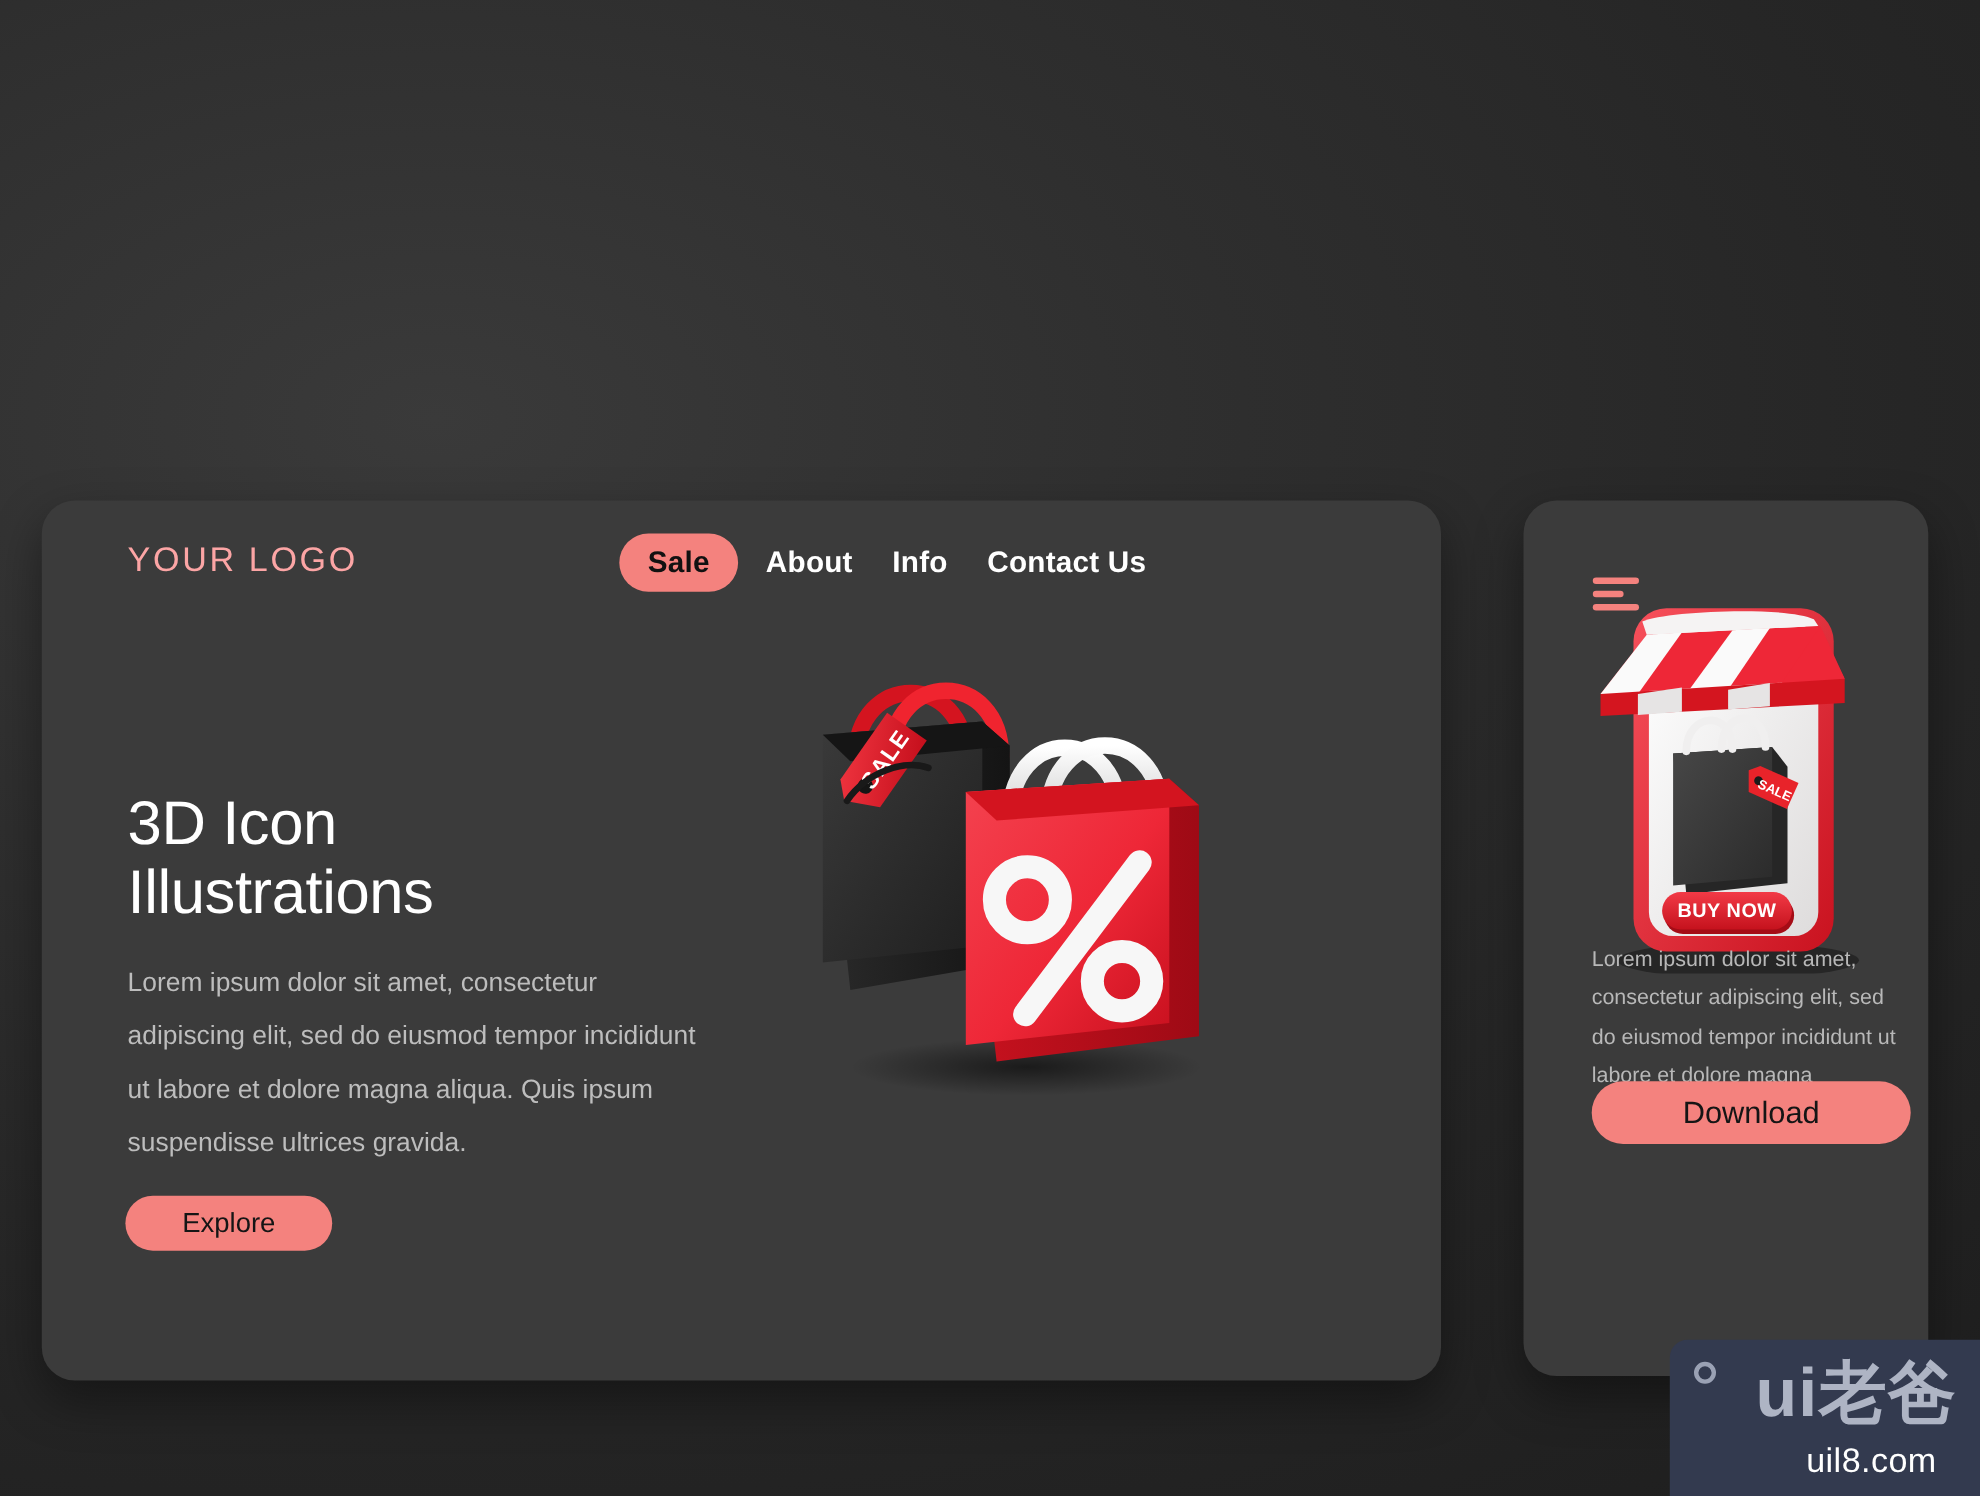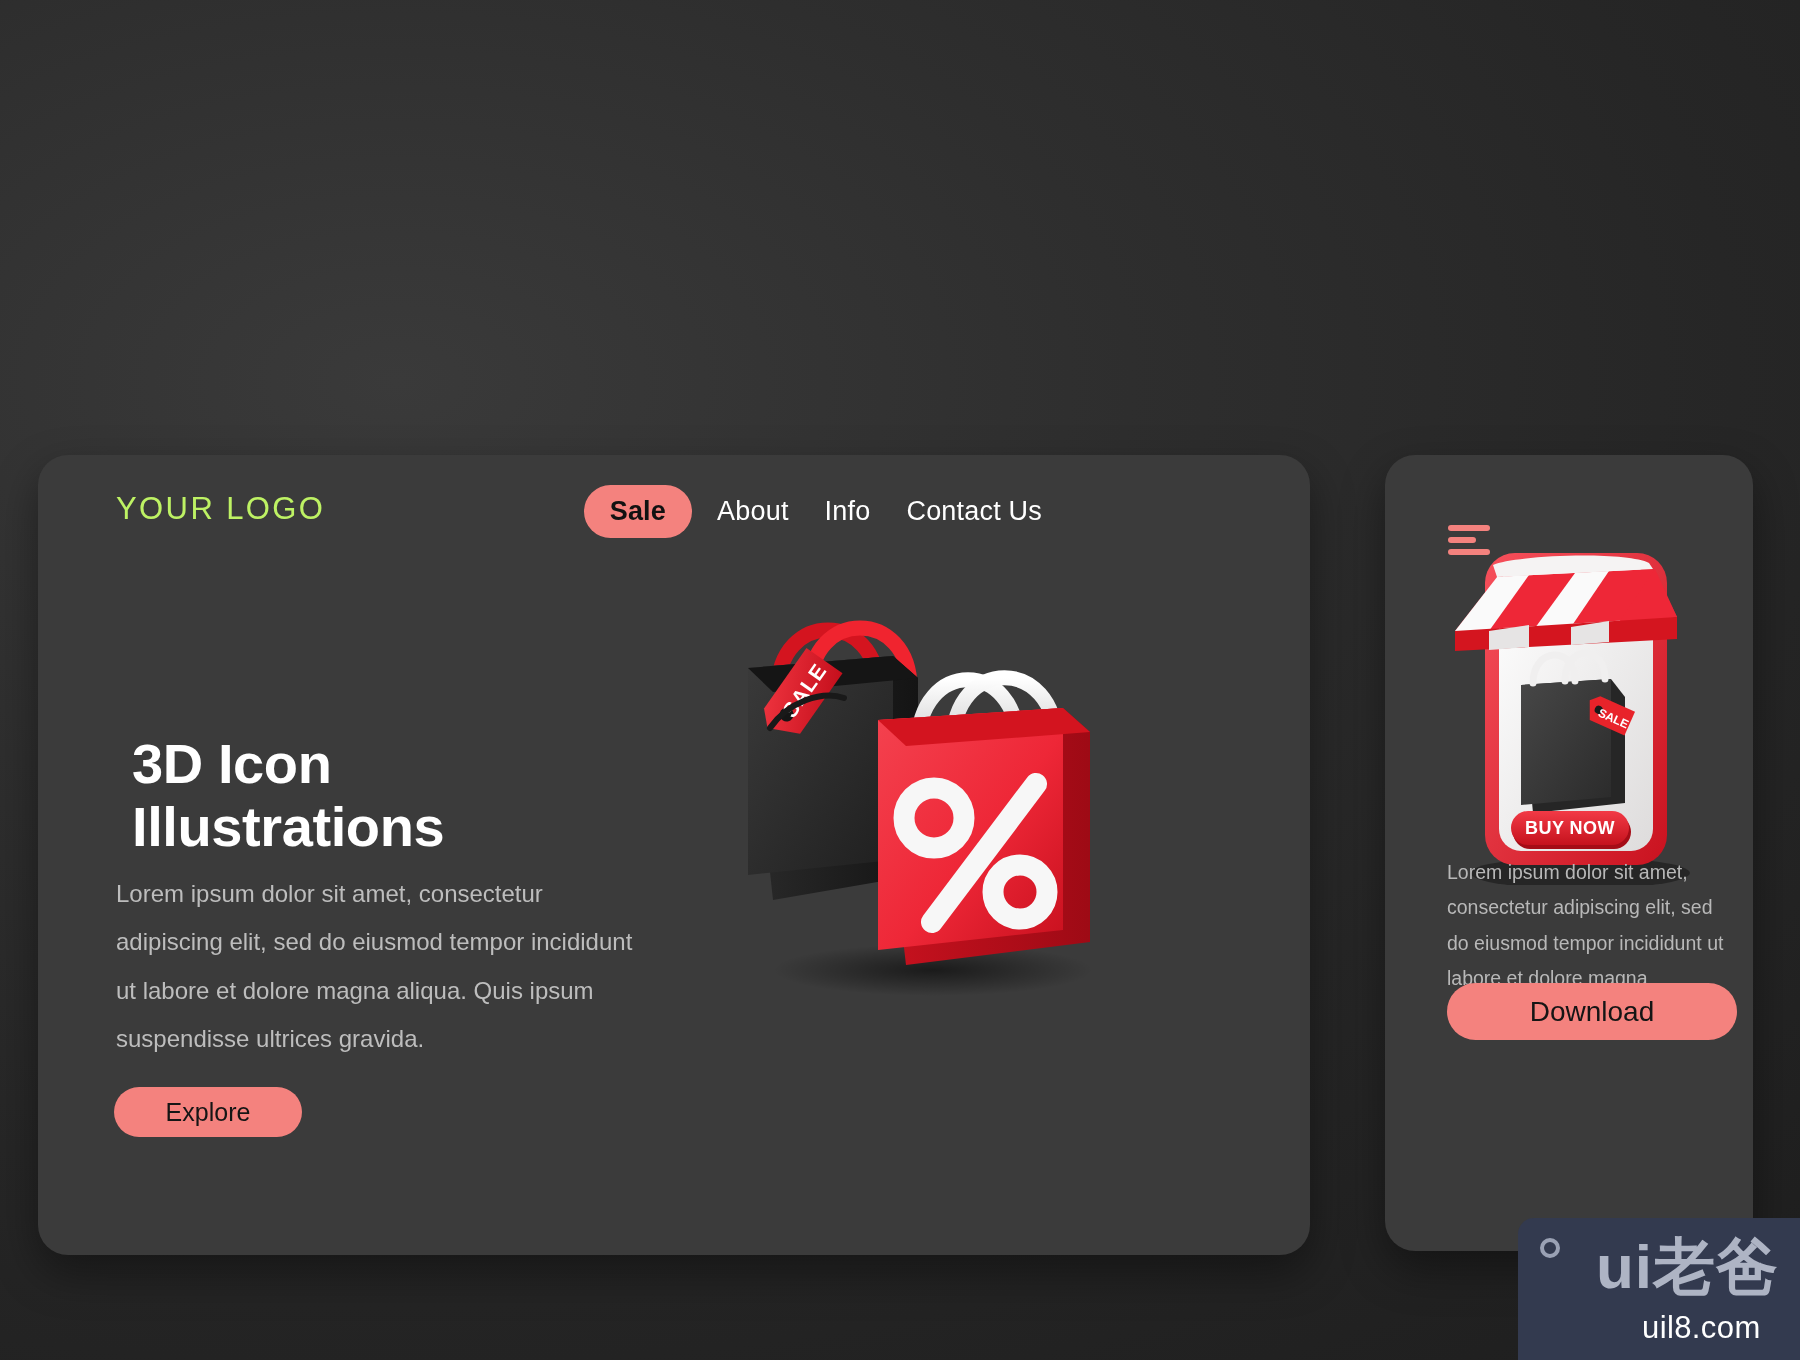--- a/index.html
+++ b/index.html
@@ -32,39 +32,39 @@
   .card{
     position:absolute;background:#3b3b3b;border-radius:30px;
     box-shadow:0 18px 44px rgba(0,0,0,.40);
   }
   #card-main{left:38px;top:455px;width:1272px;height:800px;}
   #card-side{left:1385px;top:455px;width:368px;height:796px;}
 
   
   .logo{
     position:absolute;left:78px;top:36px;
-    font-size:31px;letter-spacing:2.4px;color:#bef264;font-weight:300;
+    font-size:31px;letter-spacing:2.4px;color:#fca5a5;font-weight:300;
   }
   .nav{
     position:absolute;right:250px;top:30px;display:flex;align-items:center;gap:0;
   }
   .nav-item{
-    font-size:27px;color:#ffffff;font-weight:400;letter-spacing:.2px;
+    font-size:27px;color:#ffffff;font-weight:700;letter-spacing:.2px;
     padding:0 18px;white-space:nowrap;
   }
   .nav-item.active{
     background:#F4827E;color:#111111;border-radius:28px;
     padding:11px 26px;font-weight:600;margin-right:7px;
   }
 
   
   .headline{
     position:absolute;left:78px;top:262px;
-    font-size:56px;line-height:1.12;font-weight:700;color:#ffffff;letter-spacing:-.4px;
-    white-space:pre-line;margin:16px;
+    font-size:56px;line-height:1.12;font-weight:400;color:#ffffff;letter-spacing:-.4px;
+    white-space:pre-line;margin:0;
   }
   .body-copy{
     position:absolute;left:78px;top:415px;width:530px;
     font-size:24px;line-height:2.02;color:#bdbdbd;font-weight:400;margin:0;
   }
   .btn{
     position:absolute;display:inline-flex;align-items:center;justify-content:center;
     background:#F4827E;color:#151515;border-radius:40px;border:none;
     font-family:"Liberation Sans",sans-serif;cursor:pointer;
   }

